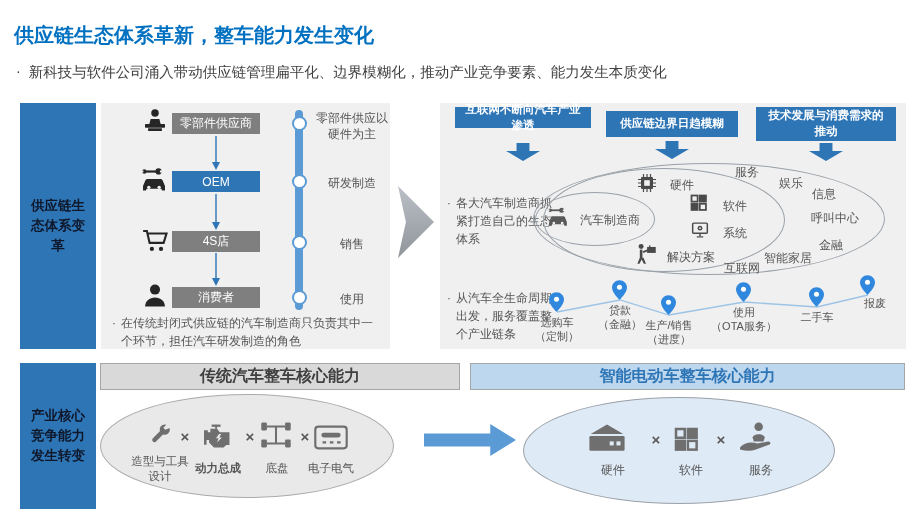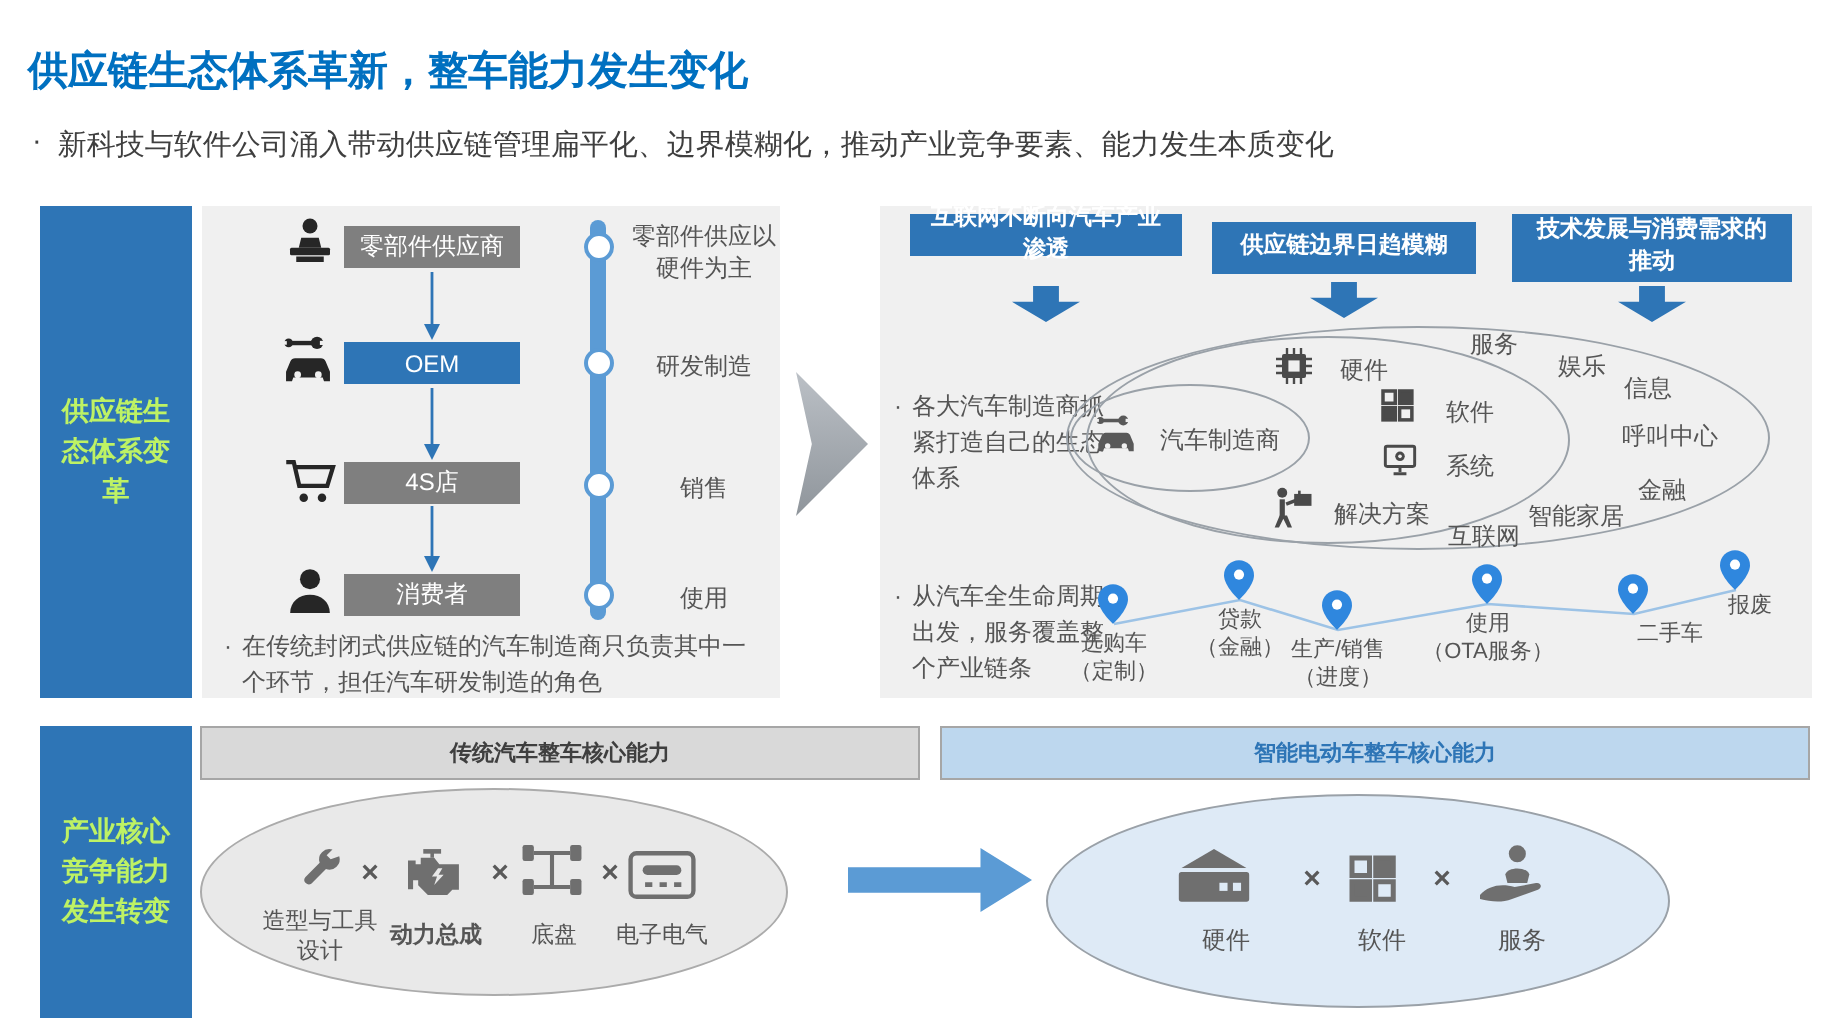--- a/index.html
+++ b/index.html
@@ -2,36 +2,36 @@
 <html><head>
 <meta charset="utf-8">
 <style>
   html,body{margin:0;padding:0;background:#fff;}
   body{font-family:"Liberation Sans","DejaVu Sans",sans-serif;}
   .slide{position:relative;width:923px;height:514px;background:#fff;overflow:hidden;padding-left:36px;}
   .abs{position:absolute;}
   .pre{white-space:pre-line;}
   .title{position:absolute;left:14px;top:22px;margin:0;font-size:20px;font-weight:bold;color:#0070C0;}
   .subtitle{position:absolute;left:16px;top:63px;font-size:14.5px;color:#3F3F3F;display:flex;gap:8px;}
-  .sideblock{position:absolute;width:76px;background:#2E75B6;color:#bef264;font-weight:bold;font-size:13.5px;display:flex;align-items:center;justify-content:center;text-align:center;line-height:1.5;}
+  .sideblock{position:absolute;width:76px;background:#2E75B6;color:#0f172a;font-weight:bold;font-size:13.5px;display:flex;align-items:center;justify-content:center;text-align:center;line-height:1.5;}
   .panel{position:absolute;background:#F0F0F0;}
   .flowbox{position:absolute;width:88px;height:21px;color:#fff;font-size:12px;display:flex;align-items:center;justify-content:center;}
   .graybox{background:#7F7F7F;}
   .bluebox{background:#2E75B6;}
   .stage{position:absolute;width:84px;font-size:12px;color:#555;text-align:center;line-height:1.35;}
   .note{position:absolute;font-size:12px;color:#555;line-height:1.5;display:flex;gap:5px;}
   .vline{position:absolute;left:295px;top:110px;width:8px;height:200px;background:#5B9BD5;border-radius:4px;}
   .ring{position:absolute;width:15px;height:15px;border-radius:50%;background:#fff;border:2.5px solid #5B9BD5;box-sizing:border-box;}
   .driver{position:absolute;background:#2E75B6;color:#fff;font-weight:bold;font-size:11.5px;display:flex;align-items:center;justify-content:center;text-align:center;line-height:1.35;}
   .darrow{position:absolute;width:34px;height:18px;background:#2E75B6;clip-path:polygon(31% 0,69% 0,69% 44%,100% 44%,50% 100%,0 44%,31% 44%);}
   .ellipse{position:absolute;border:1px solid #9AA1A8;border-radius:50%;}
   .lab{position:absolute;font-size:12px;color:#555;text-align:center;}
   .pinlab{position:absolute;width:80px;font-size:11px;color:#555;text-align:center;line-height:1.3;}
   .times{position:absolute;width:16px;text-align:center;font-size:15px;font-weight:bold;color:#595959;}
-  .hdrbar{position:absolute;height:27px;display:flex;align-items:center;justify-content:center;font-weight:bold;font-size:11px;box-sizing:border-box;}
+  .hdrbar{position:absolute;height:27px;display:flex;align-items:center;justify-content:center;font-weight:bold;font-size:16px;box-sizing:border-box;}
   .tradbar{background:#D9D9D9;border:1px solid #A6A6A6;color:#3F3F3F;}
   .smartbar{background:#BDD7EE;border:1px solid #A6A6A6;color:#2E75B6;}
   .midarrow{position:absolute;left:398px;top:186px;width:36px;height:72px;background:linear-gradient(180deg,#BBC0C6,#8F959B);clip-path:polygon(0 0,100% 50%,0 100%,22% 50%);}
   .bigarrow{position:absolute;left:424px;top:424px;width:92px;height:32px;background:#5B9BD5;clip-path:polygon(0 30%,72% 30%,72% 0,100% 50%,72% 100%,72% 70%,0 70%);}
 </style>
 </head>
 <body>
 
 <div class="slide">
 
@@ -228,21 +228,21 @@
       <div>（定制）</div>
     </div>
   <div class="pinlab" style="left:629px;top:318px;">
       <div>生产/销售</div>
       <div>（进度）</div>
     </div>
   <div class="pinlab" style="left:704px;top:305px;">
       <div>使用</div>
       <div>（OTA服务）</div>
     </div>
-  <div class="pinlab" style="left:795px;top:310px;">
+  <div class="pinlab" style="left:777px;top:310px;">
       <div>二手车</div>
     </div>
   <div class="pinlab" style="left:845px;top:296px;width:60px;">
       <div>报废</div>
     </div>
 
   <div class="sideblock pre" style="left:20px;top:363px;height:146px;">产业核心
 竞争能力
 发生转变</div>
 

